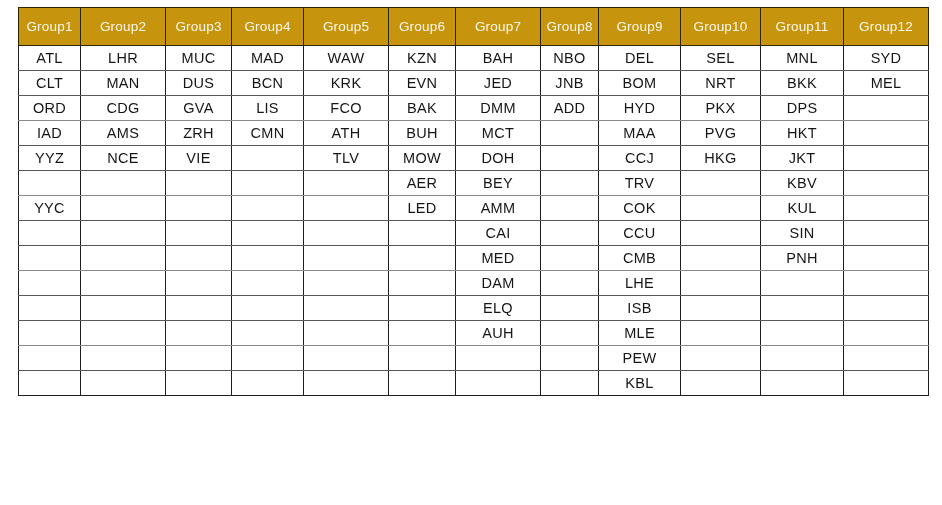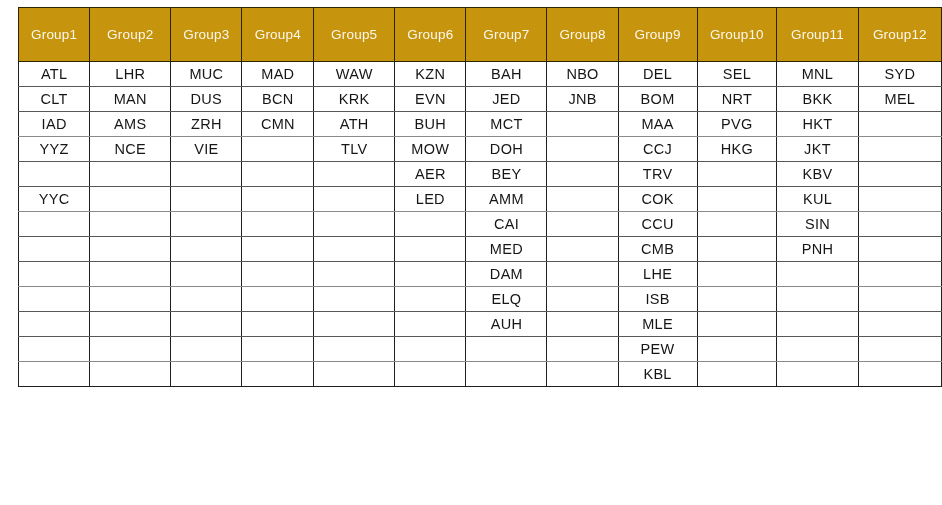--- a/index.html
+++ b/index.html
@@ -28,21 +28,21 @@
   table.groups th {
     height: 29px;
     background: #c6940d;
     color: #fdf8ec;
     font-size: 13.5px;
     font-weight: normal;
     letter-spacing: 0.2px;
     text-align: center;
     vertical-align: middle;
     border: 1px solid #2b2400;
-    padding: 12px;
+    padding: 4px;
   }
   table.groups td {
     height: 24px;
     background: #ffffff;
     color: #161616;
     font-size: 14.5px;
     letter-spacing: 0.3px;
     text-align: center;
     vertical-align: middle;
     border-left: 1px solid #1f1f1f;
@@ -120,20 +120,34 @@
           <td>KRK</td>
           <td>EVN</td>
           <td>JED</td>
           <td>JNB</td>
           <td>BOM</td>
           <td>NRT</td>
           <td>BKK</td>
           <td>MEL</td>
         </tr>
         <tr>
+          <td>ORD</td>
+          <td>CDG</td>
+          <td>GVA</td>
+          <td>LIS</td>
+          <td>FCO</td>
+          <td>BAK</td>
+          <td>DMM</td>
+          <td>ADD</td>
+          <td>HYD</td>
+          <td>PKX</td>
+          <td>DPS</td>
+          <td></td>
+        </tr>
+        <tr>
           <td>IAD</td>
           <td>AMS</td>
           <td>ZRH</td>
           <td>CMN</td>
           <td>ATH</td>
           <td>BUH</td>
           <td>MCT</td>
           <td></td>
           <td>MAA</td>
           <td>PVG</td>

